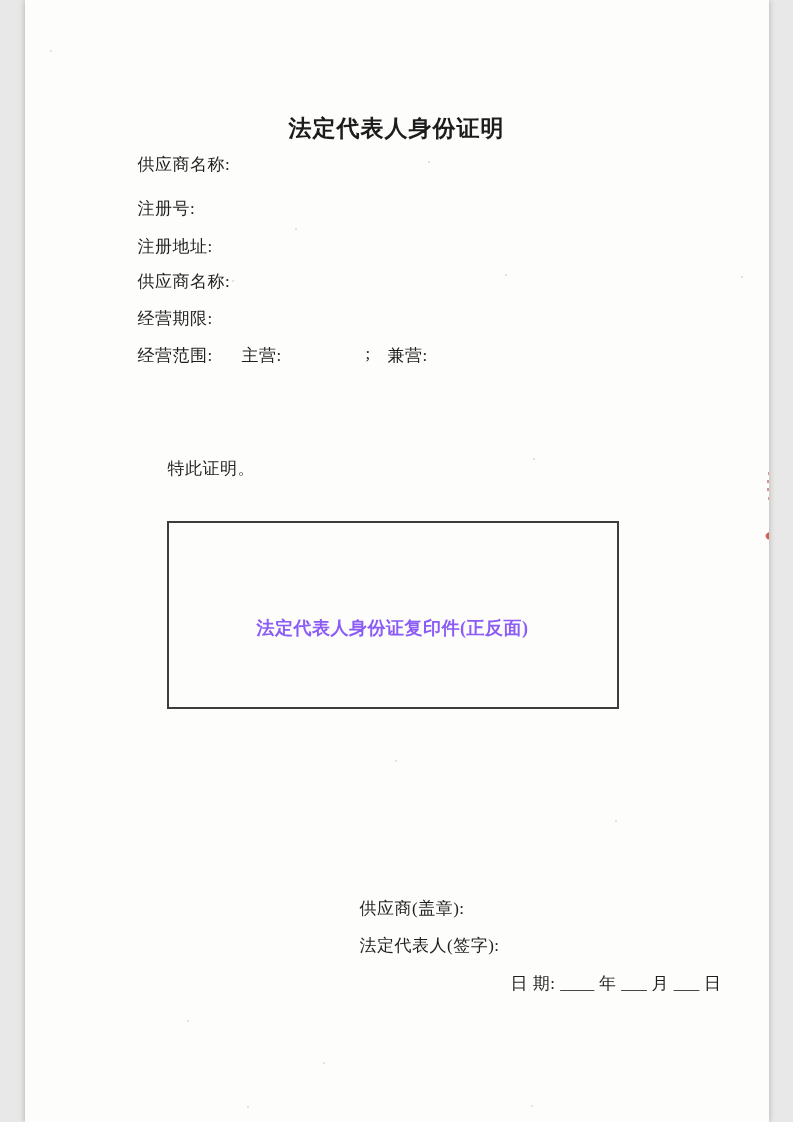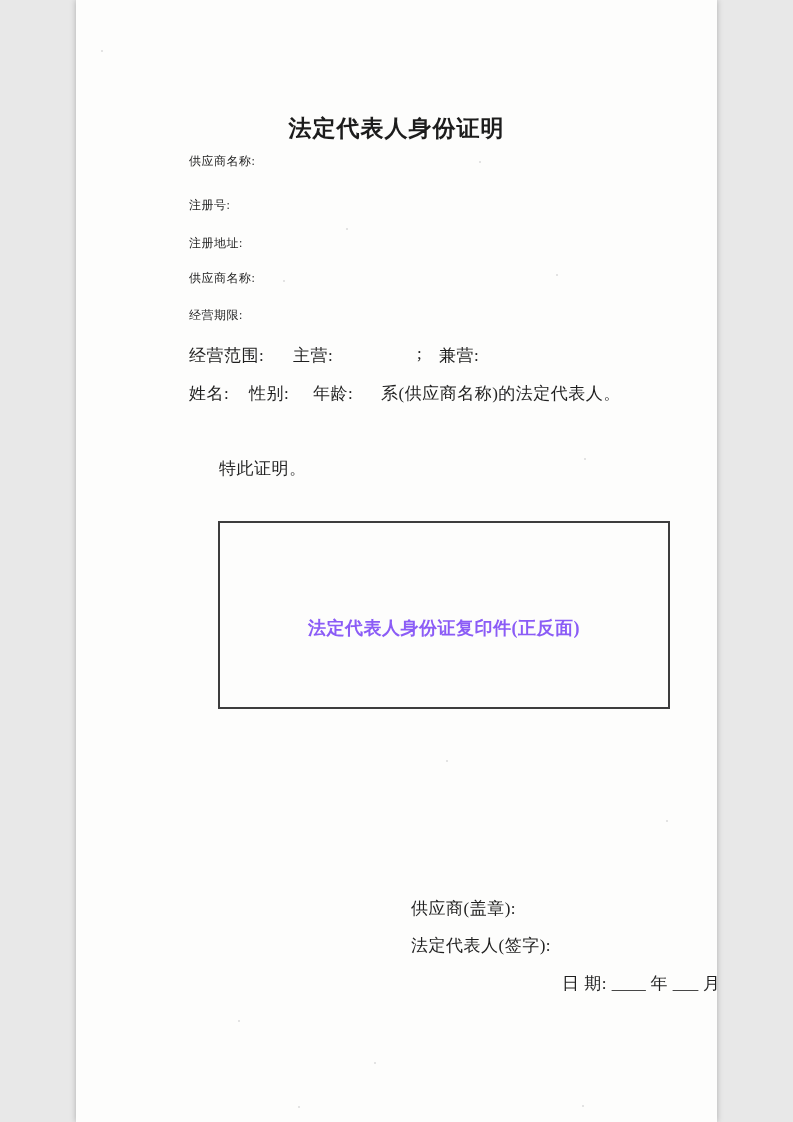--- a/index.html
+++ b/index.html
@@ -2,21 +2,21 @@
 <html><head>
 <meta charset="utf-8">
 <style>
   html, body {
     margin: 0;
     padding: 0;
     background: #e8e8e8;
   }
   .page {
     position: relative;
-    width: 641px;
+    width: 744px;
     height: 1122px;
     margin: 0 auto;
     background: #fdfdfc;
     overflow: hidden;
     font-family: "Liberation Serif", "DejaVu Serif", serif;
     color: #1f1f1f;
     box-shadow: 0 0 6px rgba(0,0,0,.25);
   }
   .doc-title {
     position: absolute;
@@ -26,21 +26,21 @@
     margin: 0;
     text-align: center;
     font-size: 23px;
     font-weight: bold;
     letter-spacing: 1px;
     color: #1c1c1c;
   }
   .fline {
     position: absolute;
     left: 113px;
-    font-size: 12px;
+    font-size: 17px;
     letter-spacing: .5px;
     white-space: nowrap;
   }
   .row {
     position: absolute;
     left: 0;
     width: 100%;
     height: 22px;
     font-size: 17px;
     letter-spacing: .5px;
@@ -140,26 +140,20 @@
   <div class="fline y-estdate">供应商名称:</div>
   <div class="fline y-term">经营期限:</div>
 
   <div class="row y-scope">
     <span class="x-scope-label">经营范围:</span>
     <span class="x-main">主营:</span>
     <span class="x-scope-sep">;</span>
     <span class="x-side">兼营:</span>
   </div>
 
-  <div class="row y-person">
-    <span class="x-name">姓名:</span>
-    <span class="x-gender">性别:</span>
-    <span class="x-age">年龄:</span>
-    <span class="x-rep">系(供应商名称)的法定代表人。</span>
-  </div>
 
   <div class="certify">特此证明。</div>
 
   <div class="id-box">
     <span>法定代表人身份证复印件(正反面)</span>
   </div>
 
   <div class="sig-supplier">供应商(盖章):</div>
   <div class="sig-rep">法定代表人(签字):</div>
 

